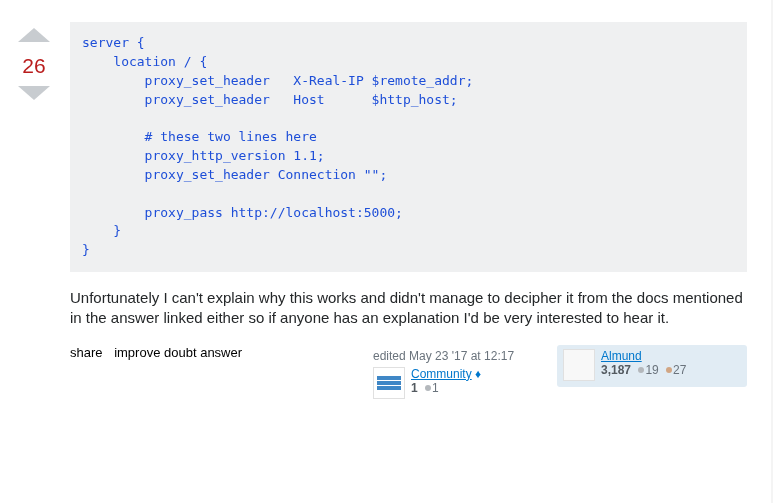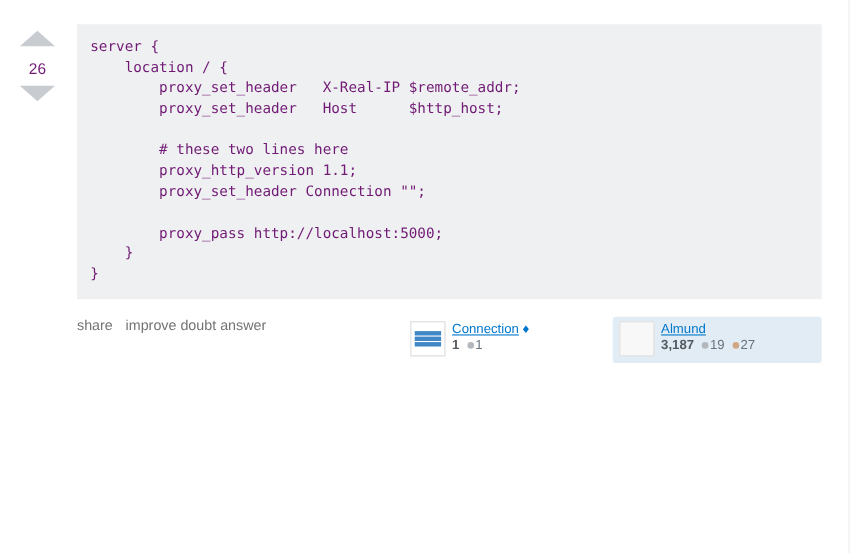--- a/index.html
+++ b/index.html
@@ -26,51 +26,51 @@
   .arrow {
     width: 0; height: 0;
     border-left: 16px solid transparent;
     border-right: 16px solid transparent;
     margin: 2px auto 6px;
     cursor: pointer;
   }
   .arrow.up { border-bottom: 14px solid #c8ccd0; }
   .arrow.down { border-top: 14px solid #c8ccd0; }
   .vote-count {
-    font-size: 14px; color: #701a75;
+    font-size: 21px; color: #b91c1c;
     padding: 6px 0 6px;
   }
   .post {
     flex: 1;
     padding-left: 10px;
     padding-top: 6px;
   }
   .post p { margin: 0 0 16px; line-height: 1.35; }
   .post a { color: #0077cc; }
   .post a.inbody { text-decoration: underline; }
   pre.code {
     background: #eff0f1;
     padding: 12px;
     font-family: Consolas, Menlo, monospace;
     font-size: 13px;
     line-height: 1.45;
     white-space: pre;
     margin: 0 0 16px;
-    color: #701a75;
+    color: #1d4ed8;
     overflow: auto;
   }
   .actions {
     display: flex;
     align-items: flex-start;
     margin-top: 8px;
     font-size: 13px;
   }
   .action-links { flex: 1; }
   .action-links span {
-    color: #737373;
+    color: #000000;
     margin-right: 8px;
     cursor: pointer;
   }
   .usercard {
     width: 190px;
     padding: 4px 6px 6px 6px;
     font-size: 12px;
   }
   .usercard .utime { color: #6a737c; margin-bottom: 4px; }
   .usercard.owner { background: #e1ecf4; border-radius: 3px; }
@@ -105,40 +105,42 @@
         proxy_set_header   Host      $http_host;
 
         # these two lines here
         proxy_http_version 1.1;
         proxy_set_header Connection "";
 
         proxy_pass http://localhost:5000;
     }
 }</pre>
 
+    <p>Unfortunately I can't explain why this works and didn't manage to decipher it from the docs mentioned in the answer linked either so if anyone has an explanation I'd be very interested to hear it.</p>
 
     <div class="actions">
       <div class="action-links">
         <span>share</span>
         <span>improve doubt answer</span>
       </div>
 
       <div class="usercard">
+        <div class="utime">edited May 23 '17 at 12:17</div>
         <div class="urow">
           <div class="avatar">
             <svg viewBox="0 0 30 30">
                 <rect x="0" y="0" width="30" height="30" fill="#fff"></rect>
                 <rect x="3" y="8" width="24" height="4" fill="#3f87c6"></rect>
                 <rect x="3" y="13" width="24" height="4" fill="#3f87c6"></rect>
                 <rect x="3" y="18" width="24" height="4" fill="#3f87c6"></rect>
               </svg>
           </div>
           <div class="uinfo">
             <div class="uname">
-              <a href="#">Connection</a>
+              <a href="#">Community</a>
               <span class="diamond">♦</span>
             </div>
             <div class="flair">
               <b>1</b>
               <span class="badge si"></span><span>1</span>
             </div>
           </div>
         </div>
       </div>
 

